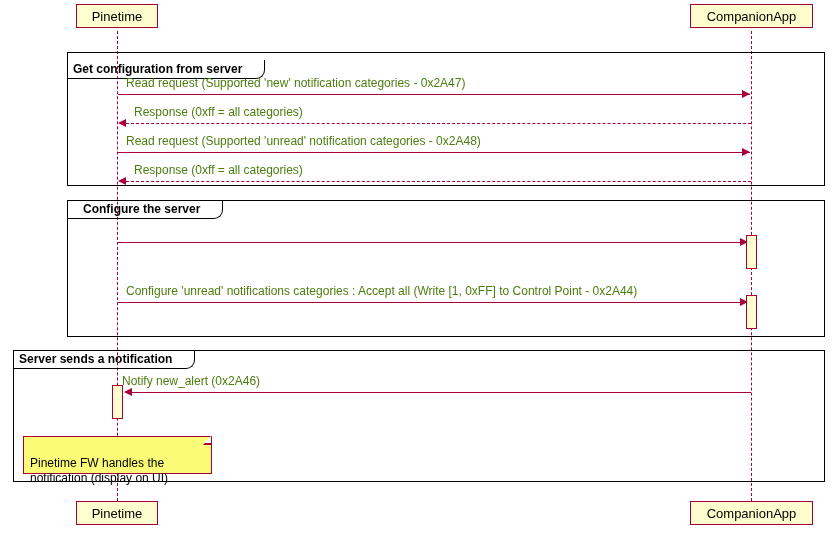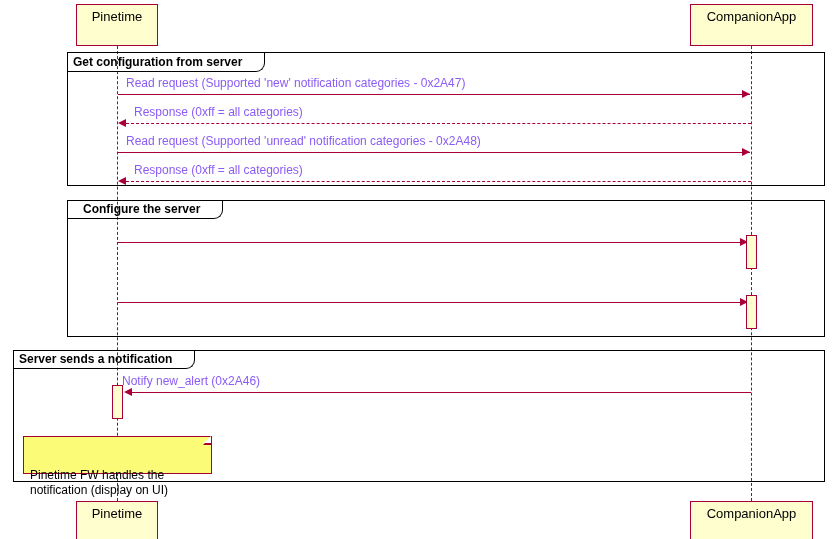--- a/index.html
+++ b/index.html
@@ -20,21 +20,21 @@
   
   .participant {
     position: absolute;
     box-sizing: border-box;
     background: #FEFECE;
     border: 1px solid #A80036;
     color: #000000;
     font-size: 13px;
     text-align: center;
     line-height: 1.2;
-    padding: 4px 10px 20px 10px;
+    padding: 4px 10px 2px 10px;
     white-space: nowrap;
   }
   
   .lifeline {
     position: absolute;
     width: 0;
     border-left: 1px dashed #A80036;
   }
   
   .activation {
@@ -83,32 +83,32 @@
     border-left: 8px solid #A80036;
   }
   .arrow.left {
     border-top: 4px solid transparent;
     border-bottom: 4px solid transparent;
     border-right: 8px solid #A80036;
   }
   .msg-label {
     position: absolute;
     font-size: 12px;
-    color: #8b5cf6;
+    color: #4d7c0f;
     white-space: nowrap;
   }
   
   .note {
     position: absolute;
     box-sizing: border-box;
     background: #FBFB77;
     border: 1px solid #A80036;
     font-size: 12px;
     color: #000000;
-    padding: 16px 6px;
+    padding: 4px 6px;
     line-height: 1.25;
     white-space: pre-line;
   }
   .note-fold {
     position: absolute;
     width: 0;
     height: 0;
     border-left: 9px solid transparent;
     border-bottom: 9px solid #A80036;
   }
@@ -136,21 +136,21 @@
   </div>
 
   <div class="participant" style="left:76px; top:501px; width:82px;">
     <span>Pinetime</span>
   </div>
   <div class="participant" style="left:690px; top:501px; width:123px;">
     <span>CompanionApp</span>
   </div>
 
   <div class="frame" style="left:67px; top:52px; width:758px; height:134px;"></div>
-  <div class="frame-label" style="left:67px; top:53px;">
+  <div class="frame-label" style="left:67px; top:60px;">
     <span>Get configuration from server</span>
   </div>
 
   <div class="msg-line" style="left:118px; top:94px; width:632px;"></div>
   <div class="arrow right" style="left:742px; top:90px;"></div>
   <div class="msg-label" style="left:126px; top:76px;">
     <span>Read request (Supported 'new' notification categories - 0x2A47)</span>
   </div>
 
   <div class="msg-line dashed" style="left:126px; top:123px; width:625px;"></div>
@@ -175,20 +175,23 @@
   <div class="frame-label" style="left:67px; top:200px;padding-left:16px;">
     <span>Configure the server</span>
   </div>
 
   <div class="msg-line" style="left:118px; top:242px; width:624px;"></div>
   <div class="arrow right" style="left:740px; top:238px;"></div>
   <div class="activation" style="left:746px; top:235px; width:11px; height:34px;"></div>
 
   <div class="msg-line" style="left:118px; top:302px; width:624px;"></div>
   <div class="arrow right" style="left:740px; top:298px;"></div>
+  <div class="msg-label" style="left:126px; top:284px;">
+    <span>Configure 'unread' notifications categories : Accept all (Write [1, 0xFF] to Control Point - 0x2A44)</span>
+  </div>
   <div class="activation" style="left:746px; top:295px; width:11px; height:34px;"></div>
 
   <div class="frame" style="left:13px; top:350px; width:812px; height:132px;"></div>
   <div class="frame-label" style="left:13px; top:350px;">
     <span>Server sends a notification</span>
   </div>
 
   <div class="msg-line" style="left:131px; top:392px; width:620px;"></div>
   <div class="arrow left" style="left:124px; top:388px;"></div>
   <div class="msg-label" style="left:122px; top:374px;">

